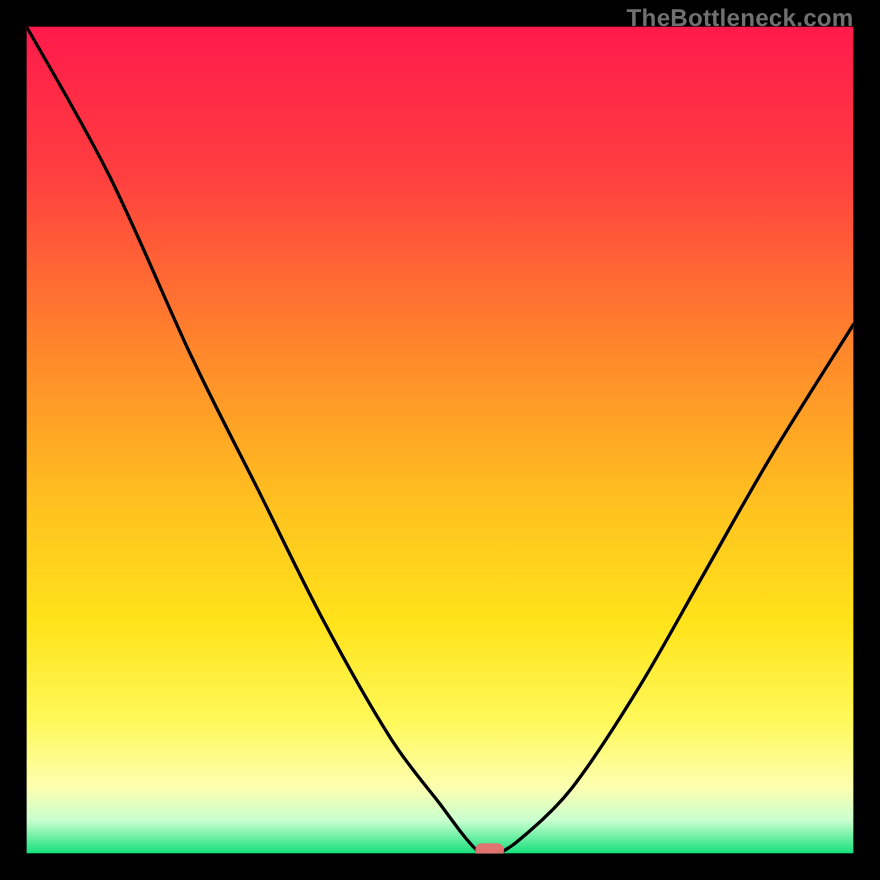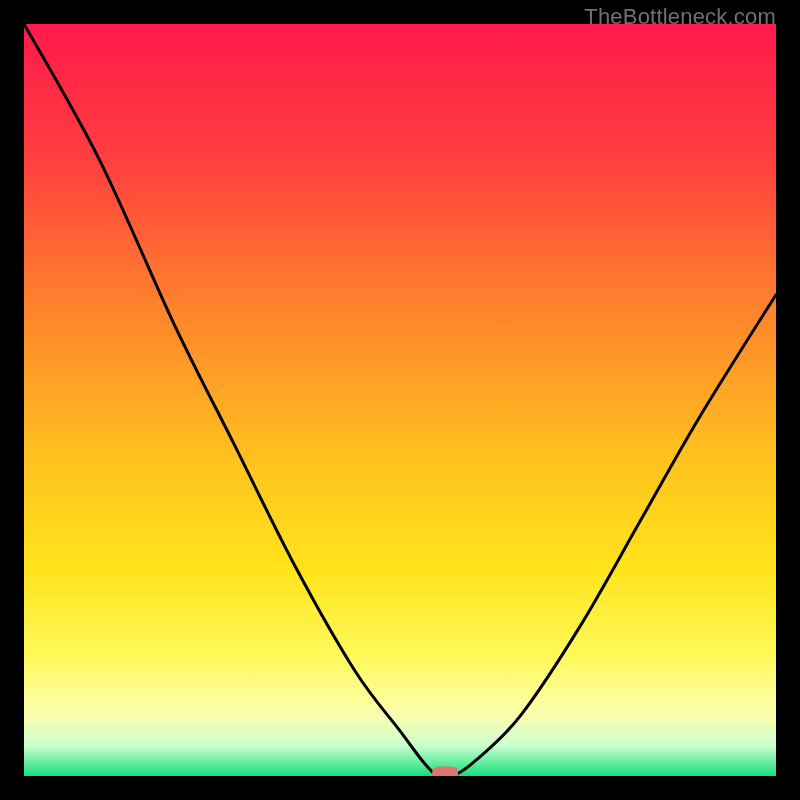--- a/index.html
+++ b/index.html
@@ -18,21 +18,21 @@
     width: 800px;
     height: 800px;
     background: #000;
   }
   .watermark {
     position: absolute;
     top: 4px;
     right: 24px;
     color: #707070;
     font-size: 22px;
-    font-weight: 400;
+    font-weight: 700;
     letter-spacing: 0.2px;
     z-index: 10;
   }
   svg.plot {
     position: absolute;
     left: 24px;
     top: 24px;
     width: 752px;
     height: 752px;
     display: block;

